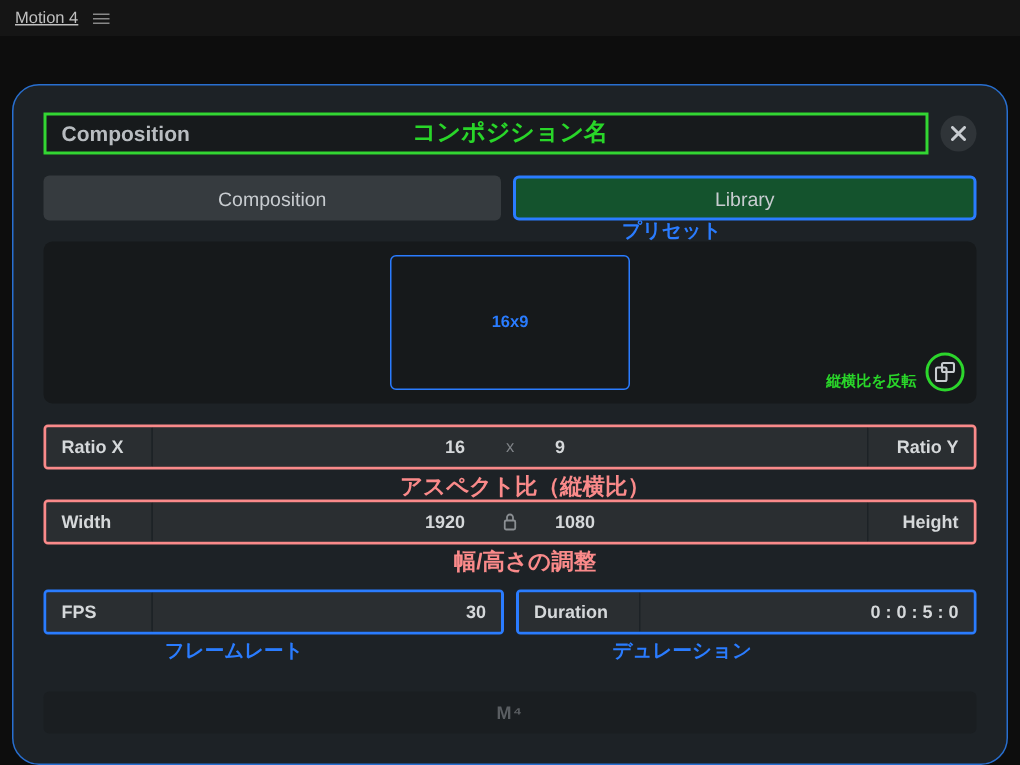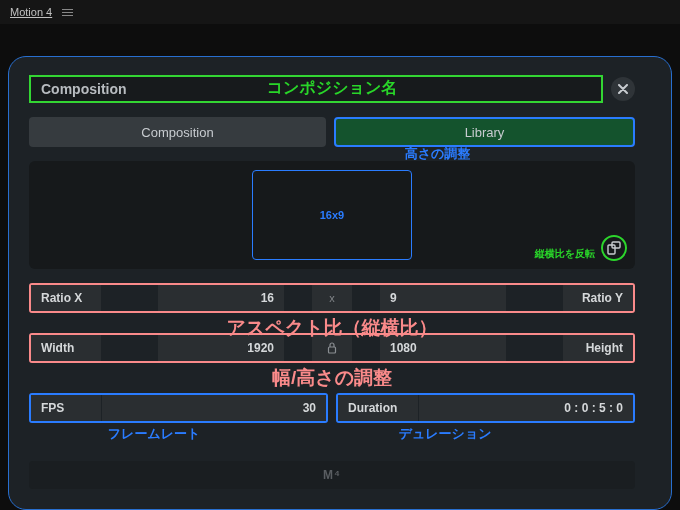--- a/index.html
+++ b/index.html
@@ -22,41 +22,41 @@
 .app-title { font-size: 11px; color: #c0c0c0; text-decoration: underline; }
 .hamburger { display:flex; flex-direction:column; gap:2px; }
 .hamburger span { display:block; width:11px; height:1px; background:#888; }
 .panel-wrap {
   position: absolute;
   left: 8px; top: 56px;
   right: 8px; bottom: 0;
   background: #1d2226;
   border: 1px solid #286fd0;
   border-radius: 18px;
-  padding: 18px 16px 12px 0;
+  padding: 18px 0 12px 0;
 }
 
 .title-row { display:flex; align-items:center; gap:8px; margin:0 20px 14px 20px; position:relative; }
 .comp-title {
   flex:1; height:28px;
   background:#171a1c;
   border:2px solid #33d633;
   display:flex; align-items:center;
   padding:0 10px;
   font-size:14px; font-weight:600; color:#b8bcc0;
 }
 .close-btn {
   width:24px; height:24px; border-radius:50%;
   background:#2f3438; color:#d0d0d0;
   display:flex; align-items:center; justify-content:center;
   font-size:12px; cursor:pointer;
 }
 .hl-green { position:absolute; font-size:16px; font-weight:700; color:#29d629; }
 .hl-blue  { position:absolute; font-size:13px; font-weight:700; color:#2a7cff; }
-.hl-pink  { position:absolute; font-size:19px; font-weight:700; color:#fa8a8a; }
+.hl-pink  { position:absolute; font-size:15px; font-weight:700; color:#fa8a8a;margin-left:10px; }
 
 .tabs-row { display:flex; gap:8px; margin:0 20px 14px 20px; position:relative; }
 .tab {
   flex:1; height:30px;
   display:flex; align-items:center; justify-content:center;
   font-size:13px; color:#c8ccd0;
   border-radius:4px;
 }
 .tab-active { background:#363b3f; }
 .tab-inactive { background:#14532d; border:2px solid #2a7cff; }
@@ -85,21 +85,21 @@
 }
 
 .field-row {
   margin:0 20px 6px 20px;
   height:30px;
   display:flex; align-items:stretch;
   border:2px solid transparent;
   border-radius:3px;
   font-size:12px;
 }
-.field-row.pink { border-color:#fa8a8a;gap:28px; }
+.field-row.pink { border-color:#fa8a8a; }
 .cell {
   background:#2a2e31;
   display:flex; align-items:center;
   padding:0 10px;
   color:#d5d8da;
 }
 .cell.label { font-weight:700; width:70px; }
 .cell.label-r { font-weight:700; width:70px; justify-content:flex-end; }
 .cell.val { justify-content:flex-end; flex:1; font-weight:600; }
 .cell.val-l { justify-content:flex-start; flex:1; font-weight:600; }
@@ -143,21 +143,21 @@
       <svg width="10" height="10" viewBox="0 0 10 10">
           <path d="M1 1 L9 9 M9 1 L1 9" stroke="#c8ccd0" stroke-width="2" fill="none" stroke-linecap="round"></path>
         </svg>
     </div>
     <span class="hl-green" style="left:50%; top:3px; transform:translateX(-50%);">コンポジション名</span>
   </div>
 
   <div class="tabs-row">
     <div class="tab tab-active">Composition</div>
     <div class="tab tab-inactive">Library</div>
-    <span class="hl-blue" style="left:62%; top:28px;">高さの調整</span>
+    <span class="hl-blue" style="left:62%; top:28px;">プリセット</span>
   </div>
 
   <div class="aspect-box">
     <div class="aspect-inner">16x9</div>
     <div class="flip-btn">
       <svg width="14" height="14" viewBox="0 0 14 14">
         <rect x="1" y="4" width="7" height="9" rx="1" fill="none" stroke="#c8ccd0" stroke-width="1.4"></rect>
         <rect x="5" y="1" width="8" height="6" rx="1" fill="none" stroke="#c8ccd0" stroke-width="1.4"></rect>
       </svg>
     </div>

